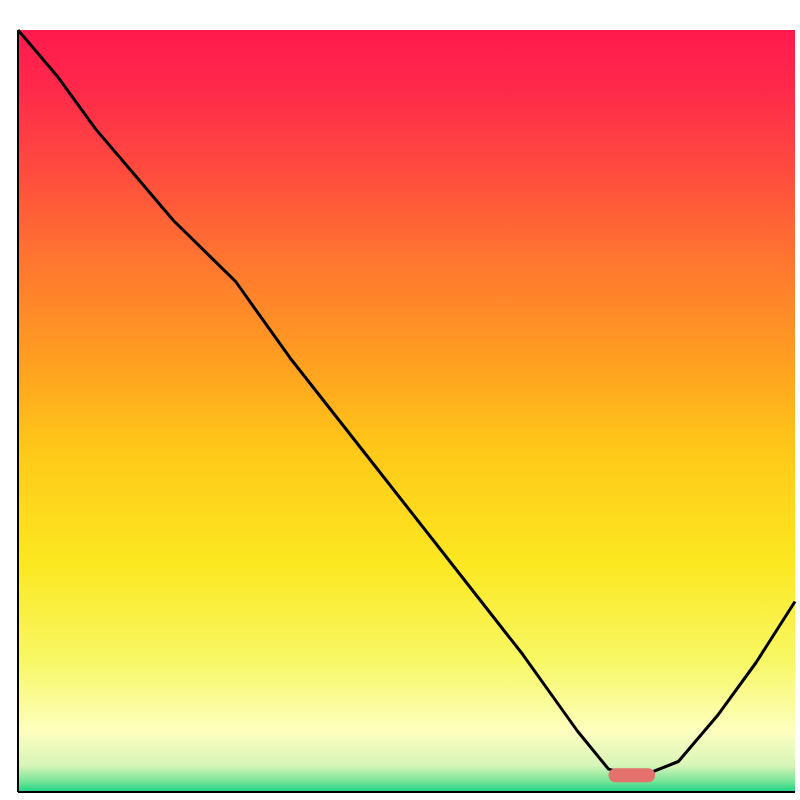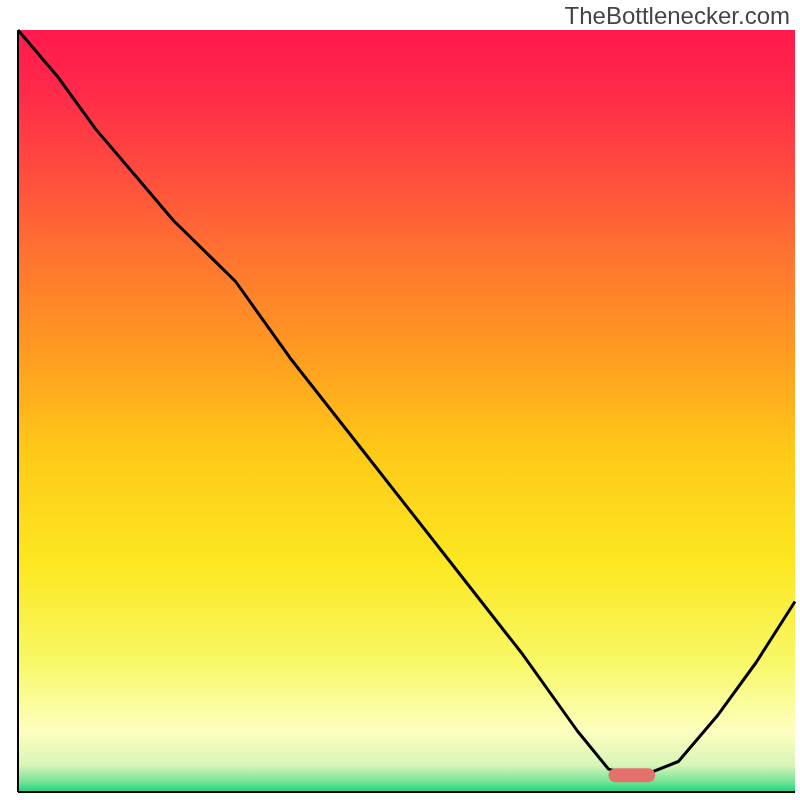--- a/index.html
+++ b/index.html
@@ -28,21 +28,20 @@
   svg {
     position: absolute;
     left: 0;
     top: 0;
   }
 </style>
 </head>
 <body>
 
 <div id="chart-root">
-  <div class="watermark">TheBottlenecker.com</div>
   <svg id="chart-svg" width="800" height="800">
       <defs>
         <linearGradient id="bg-grad" x1="0" y1="0" x2="0" y2="1">
           <stop offset="0%" stop-color="#ff1a4d"></stop>
           <stop offset="8%" stop-color="#ff2a4a"></stop>
           <stop offset="18%" stop-color="#ff4a3f"></stop>
           <stop offset="30%" stop-color="#ff7530"></stop>
           <stop offset="42%" stop-color="#ff9a22"></stop>
           <stop offset="55.00000000000001%" stop-color="#ffc818"></stop>
           <stop offset="70%" stop-color="#fce821"></stop>

